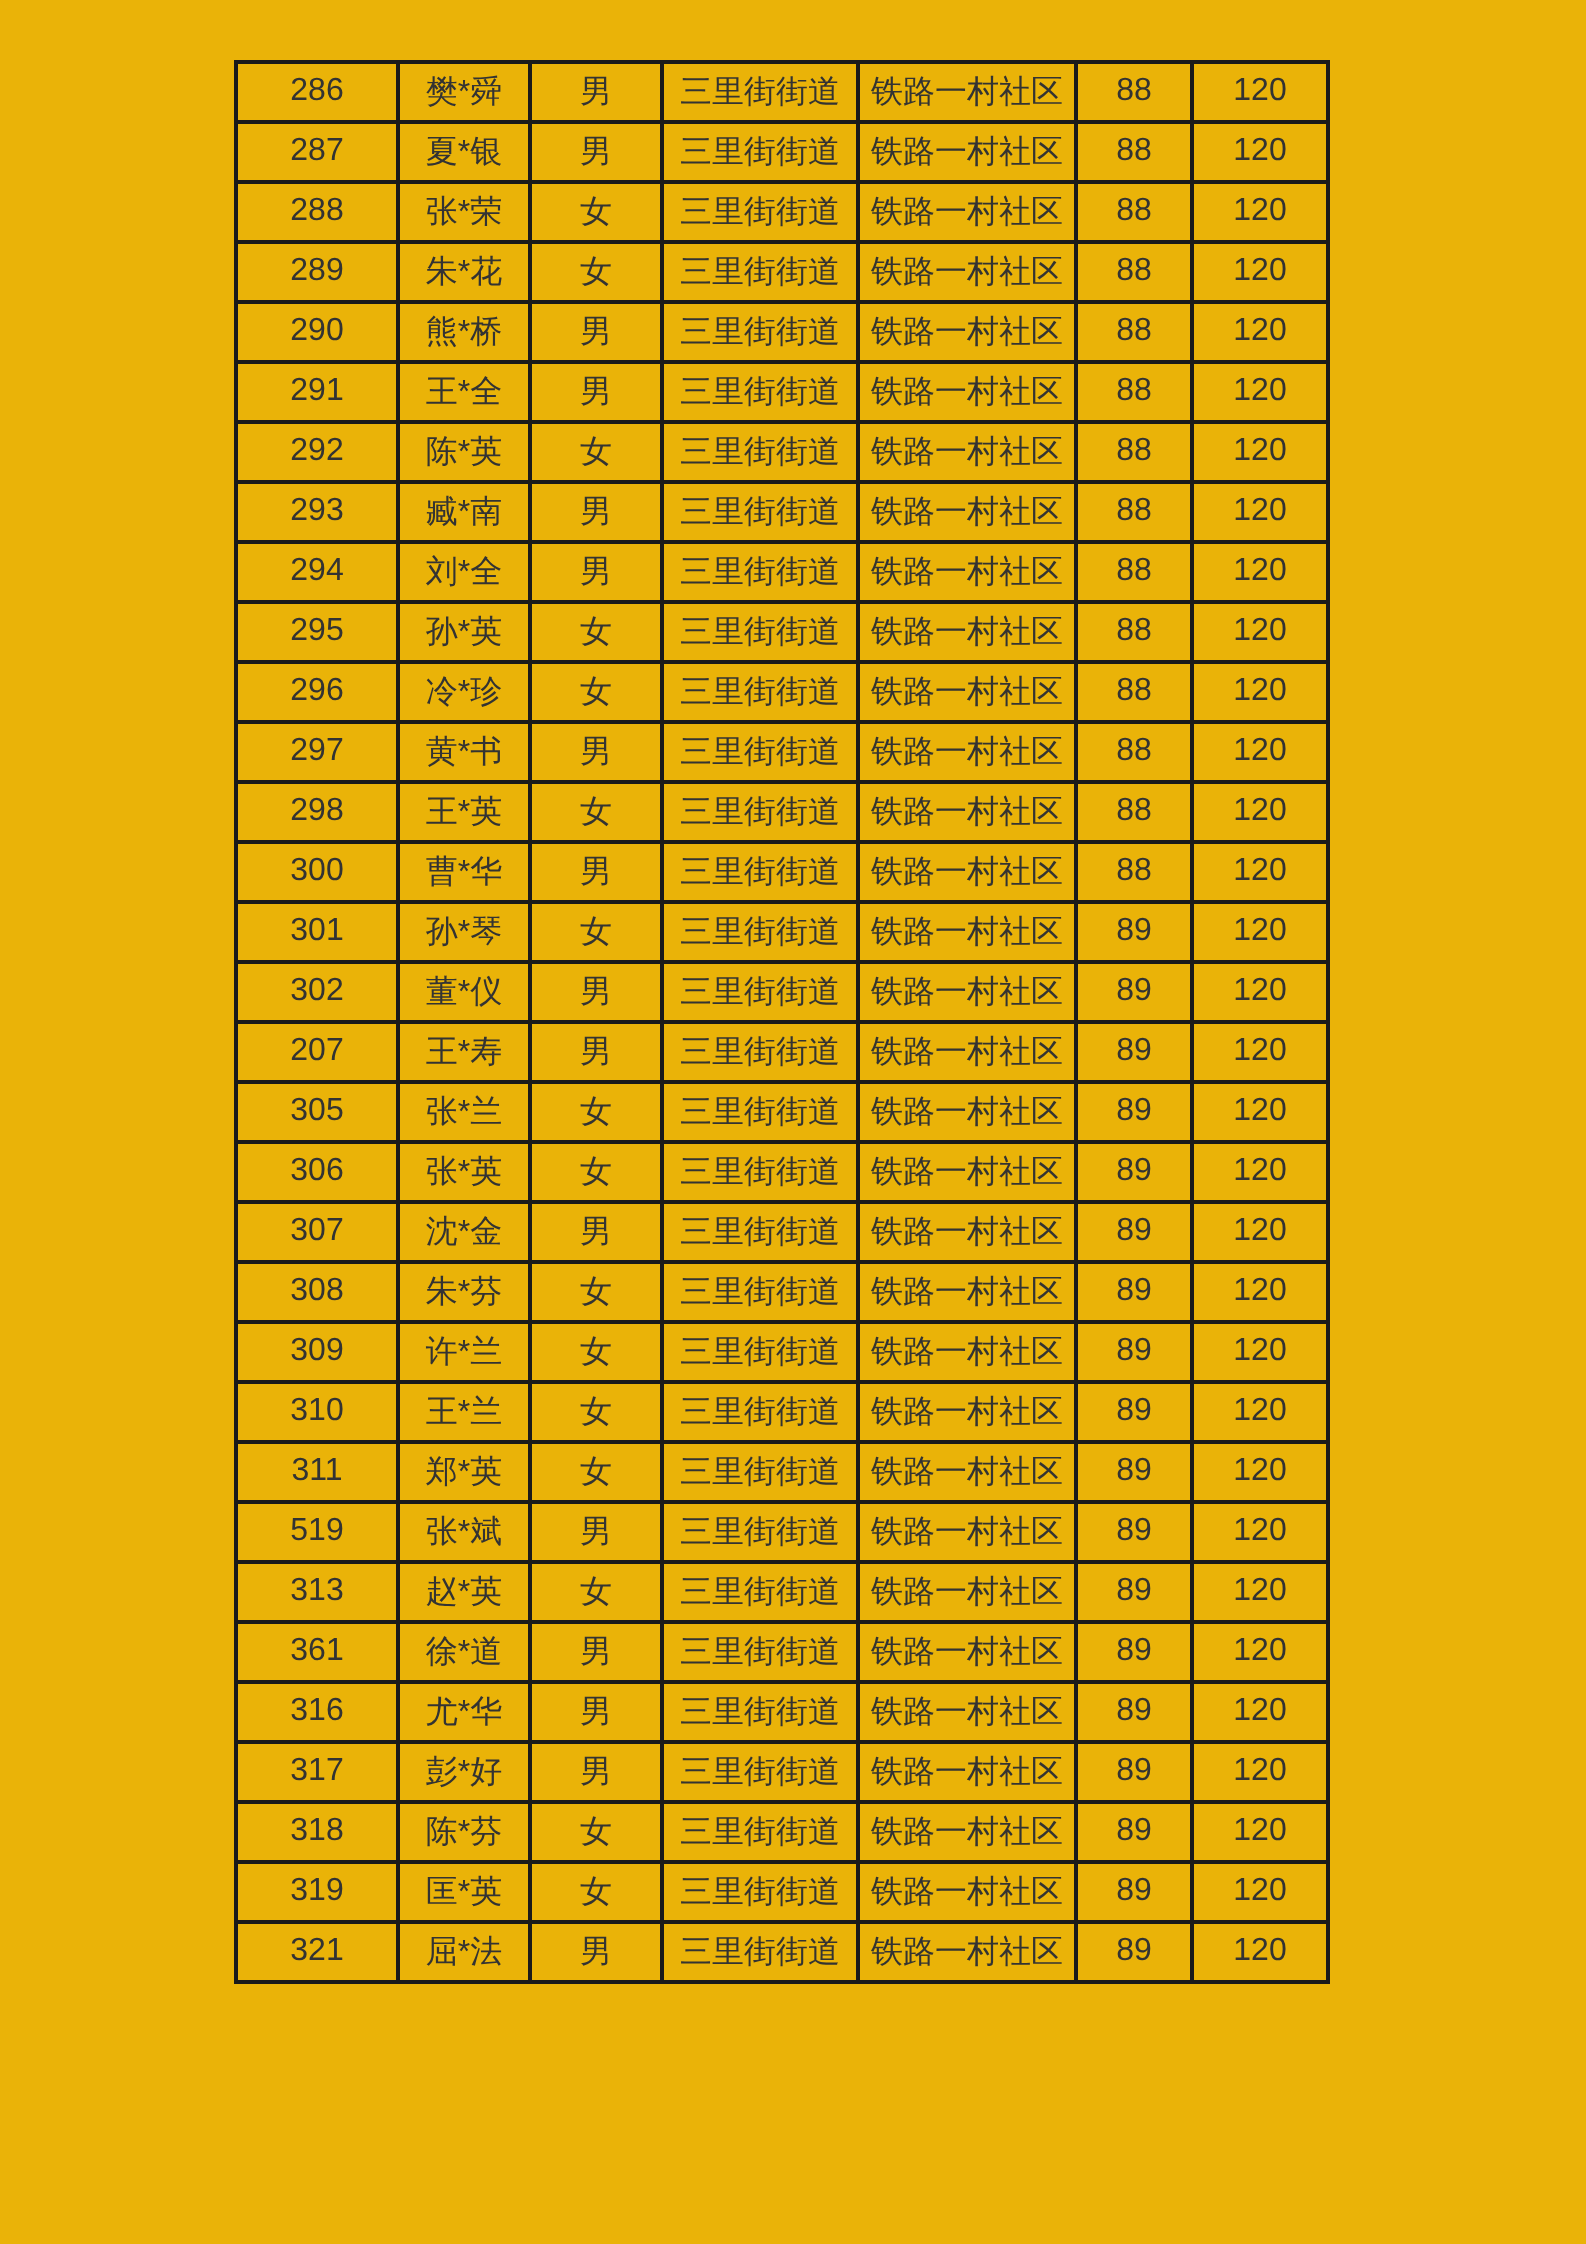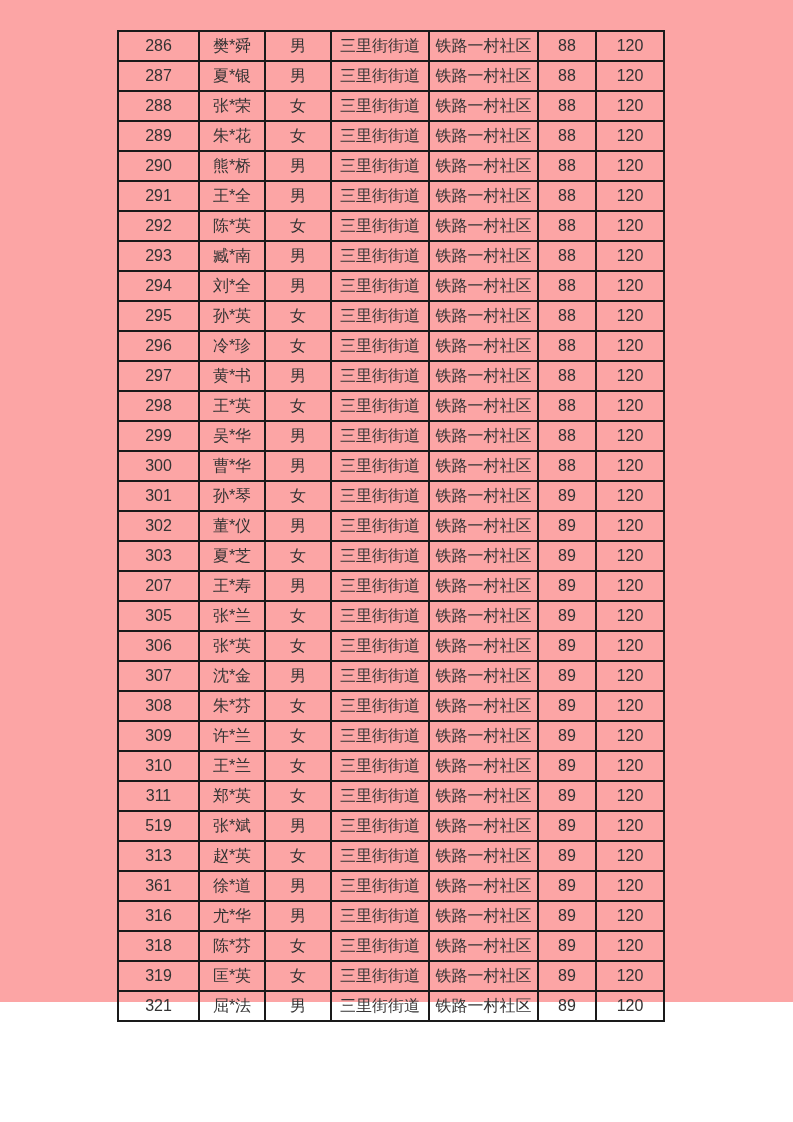--- a/index.html
+++ b/index.html
@@ -11,22 +11,22 @@
     width: 793px;
     height: 1122px;
     position: relative;
     font-family: "Liberation Sans", sans-serif;
     overflow: hidden;
   }
   .page {
     position: absolute;
     left: 0; top: 0;
     width: 793px;
-    height: 1002px;
-    background: #fca5a5;
+    height: 1122px;
+    background: #eab308;
     text-decoration: underline;
   }
   table.roster {
     position: absolute;
     left: 117px;
     top: 30px;
     width: 546px;
     border-collapse: collapse;
     table-layout: fixed;
   }
@@ -175,29 +175,20 @@
         <tr>
           <td>298</td>
           <td>王*英</td>
           <td>女</td>
           <td>三里街街道</td>
           <td>铁路一村社区</td>
           <td>88</td>
           <td>120</td>
         </tr>
         <tr>
-          <td>299</td>
-          <td>吴*华</td>
-          <td>男</td>
-          <td>三里街街道</td>
-          <td>铁路一村社区</td>
-          <td>88</td>
-          <td>120</td>
-        </tr>
-        <tr>
           <td>300</td>
           <td>曹*华</td>
           <td>男</td>
           <td>三里街街道</td>
           <td>铁路一村社区</td>
           <td>88</td>
           <td>120</td>
         </tr>
         <tr>
           <td>301</td>
@@ -211,29 +202,20 @@
         <tr>
           <td>302</td>
           <td>董*仪</td>
           <td>男</td>
           <td>三里街街道</td>
           <td>铁路一村社区</td>
           <td>89</td>
           <td>120</td>
         </tr>
         <tr>
-          <td>303</td>
-          <td>夏*芝</td>
-          <td>女</td>
-          <td>三里街街道</td>
-          <td>铁路一村社区</td>
-          <td>89</td>
-          <td>120</td>
-        </tr>
-        <tr>
           <td>207</td>
           <td>王*寿</td>
           <td>男</td>
           <td>三里街街道</td>
           <td>铁路一村社区</td>
           <td>89</td>
           <td>120</td>
         </tr>
         <tr>
           <td>305</td>
@@ -321,20 +303,29 @@
           <td>徐*道</td>
           <td>男</td>
           <td>三里街街道</td>
           <td>铁路一村社区</td>
           <td>89</td>
           <td>120</td>
         </tr>
         <tr>
           <td>316</td>
           <td>尤*华</td>
+          <td>男</td>
+          <td>三里街街道</td>
+          <td>铁路一村社区</td>
+          <td>89</td>
+          <td>120</td>
+        </tr>
+        <tr>
+          <td>317</td>
+          <td>彭*好</td>
           <td>男</td>
           <td>三里街街道</td>
           <td>铁路一村社区</td>
           <td>89</td>
           <td>120</td>
         </tr>
         <tr>
           <td>318</td>
           <td>陈*芬</td>
           <td>女</td>

